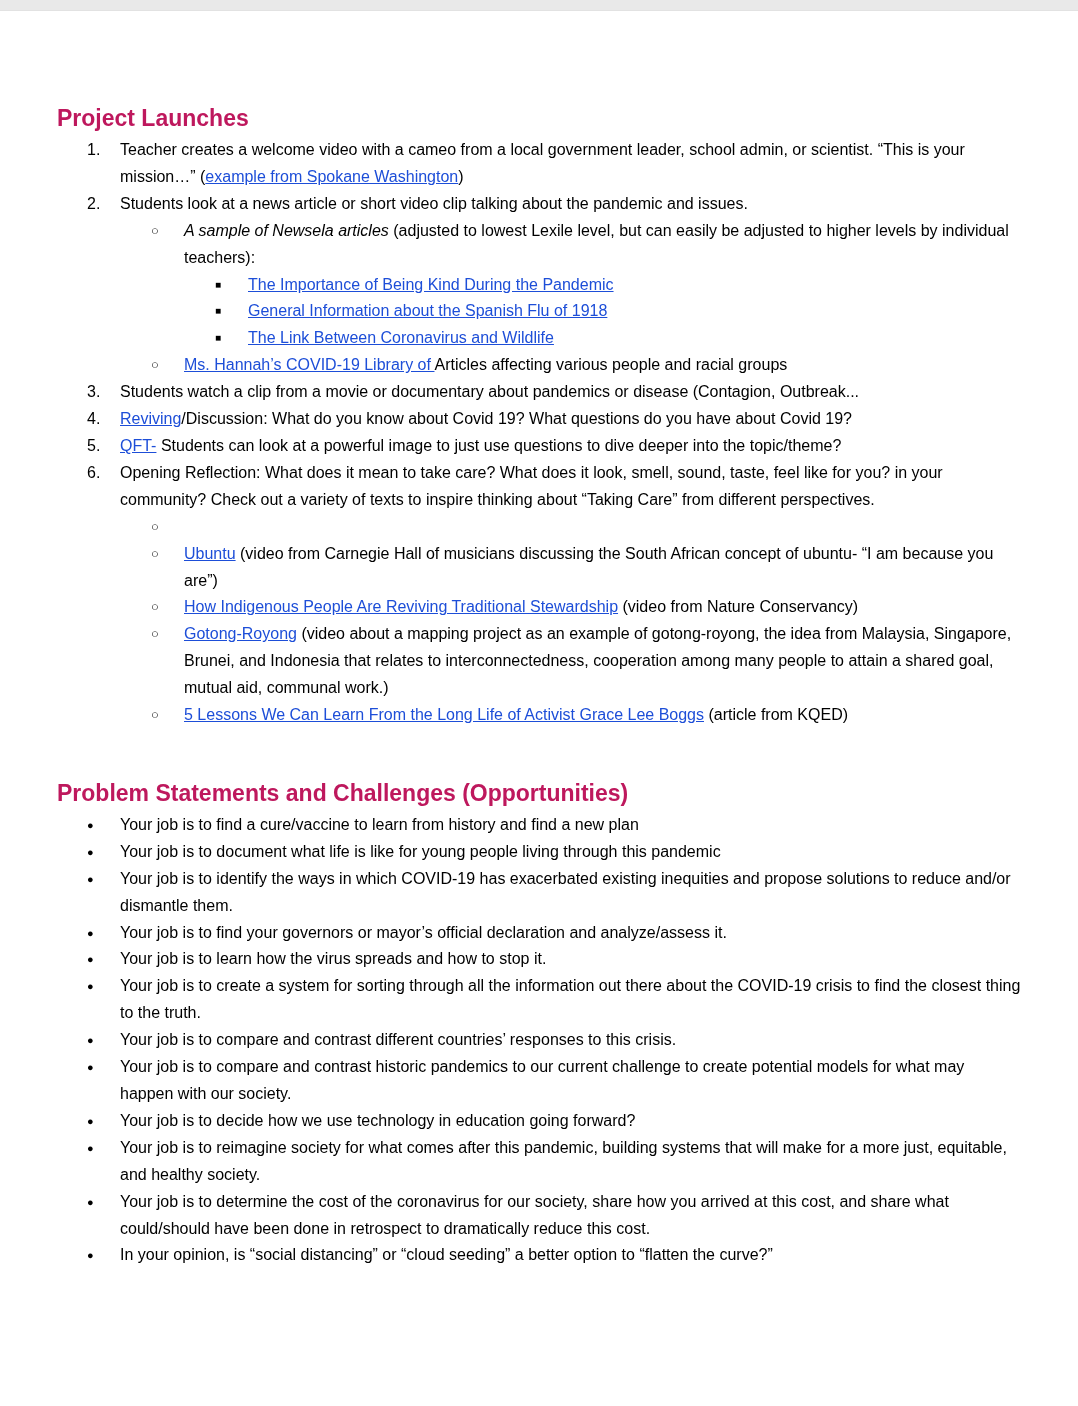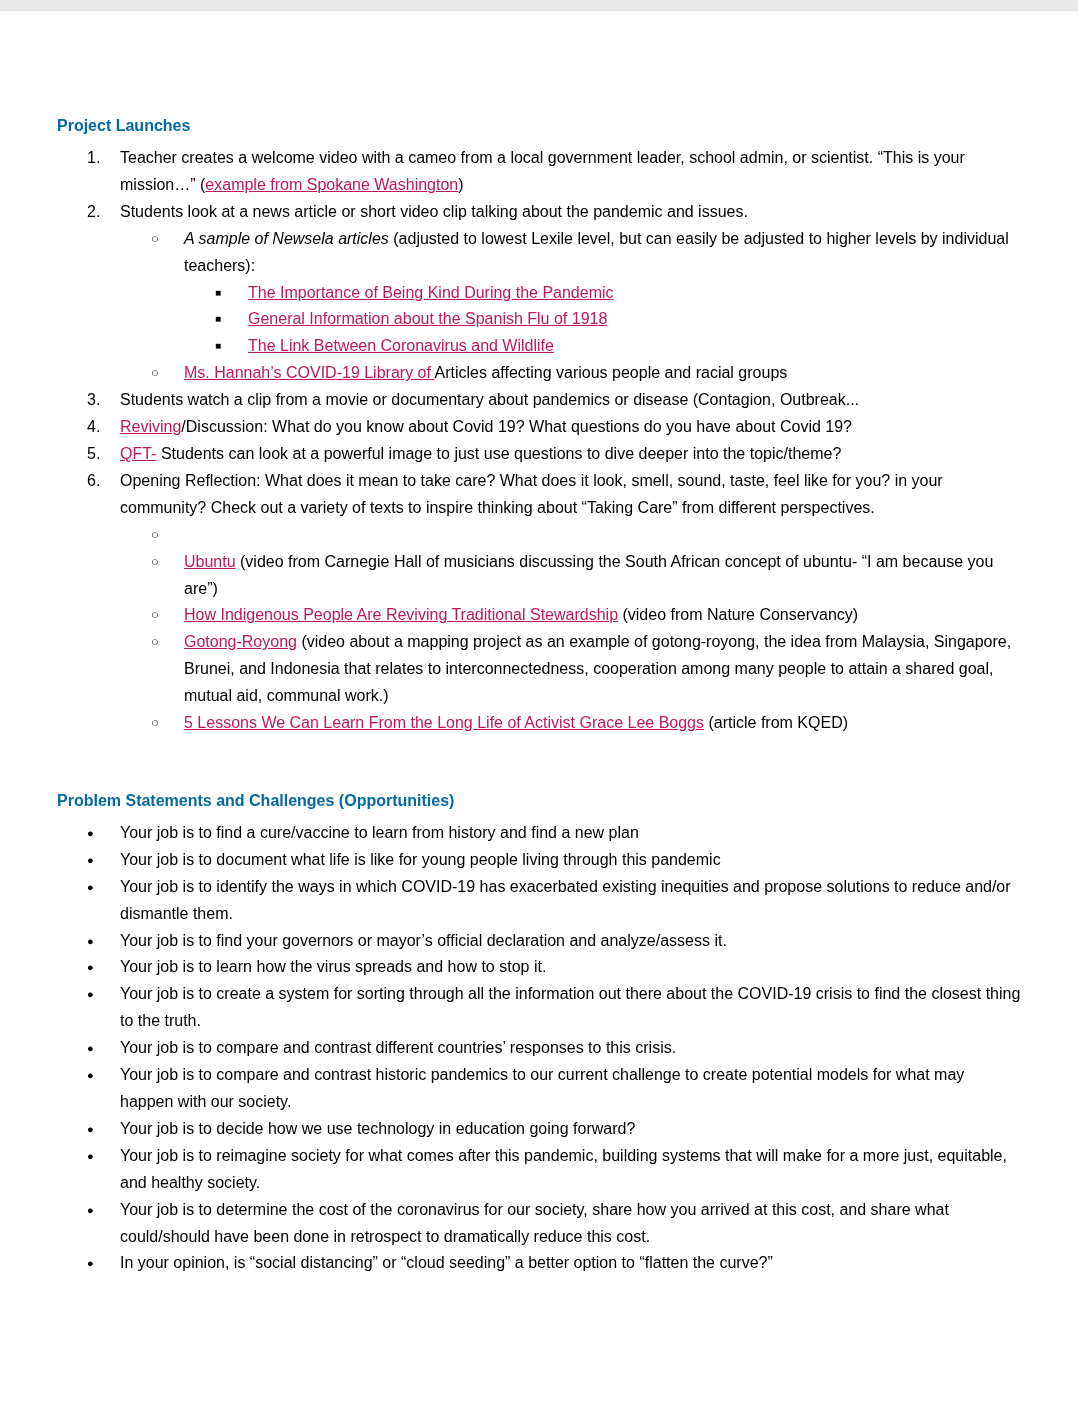--- a/index.html
+++ b/index.html
@@ -7,33 +7,33 @@
     width:1078px;height:1406px;overflow:hidden;
     background:#ffffff;
     font-family:"Liberation Sans","DejaVu Sans",sans-serif;
     color:#000000;
     -webkit-font-smoothing:antialiased;
   }
   .top-strip{height:10px;background:#e9e9e9;border-bottom:1px solid #e2e2e2;}
   .page{width:1078px;background:#ffffff;}
   .doc{padding:89px 57px 40px 57px;font-size:16px;line-height:26.9px;}
   .section-heading{
-    font-size:16px;line-height:28px;font-weight:bold;margin:12px 0 5px 0;color:#0369a1;
+    font-size:23px;line-height:28px;font-weight:bold;margin:4px 0 5px 0;color:#be185d;
   }
   .section + .section .section-heading{margin-top:50px;}
   .li{display:flex;align-items:flex-start;}
   .li .marker{flex:0 0 33px;line-height:26.9px;white-space:nowrap;}
   .lv1 .marker{margin-left:30px;}
   .lv2 .marker{margin-left:94px;}
   .lv3 .marker{margin-left:158px;}
   .marker.m-circle{font-size:13px;}
   .marker.m-square{font-size:10px;}
   .marker.m-disc{font-size:11px;}
   .li .content{flex:1 1 auto;min-width:0;}
-  a.doc-link{color:#be185d;text-decoration:underline;cursor:pointer;}
+  a.doc-link{color:#1d4ed8;text-decoration:underline;cursor:pointer;}
   .it{font-style:italic;}
 </style>
 </head>
 <body>
 
 <div class="top-strip"></div>
 
 <div class="page">
   <div class="doc">
 

